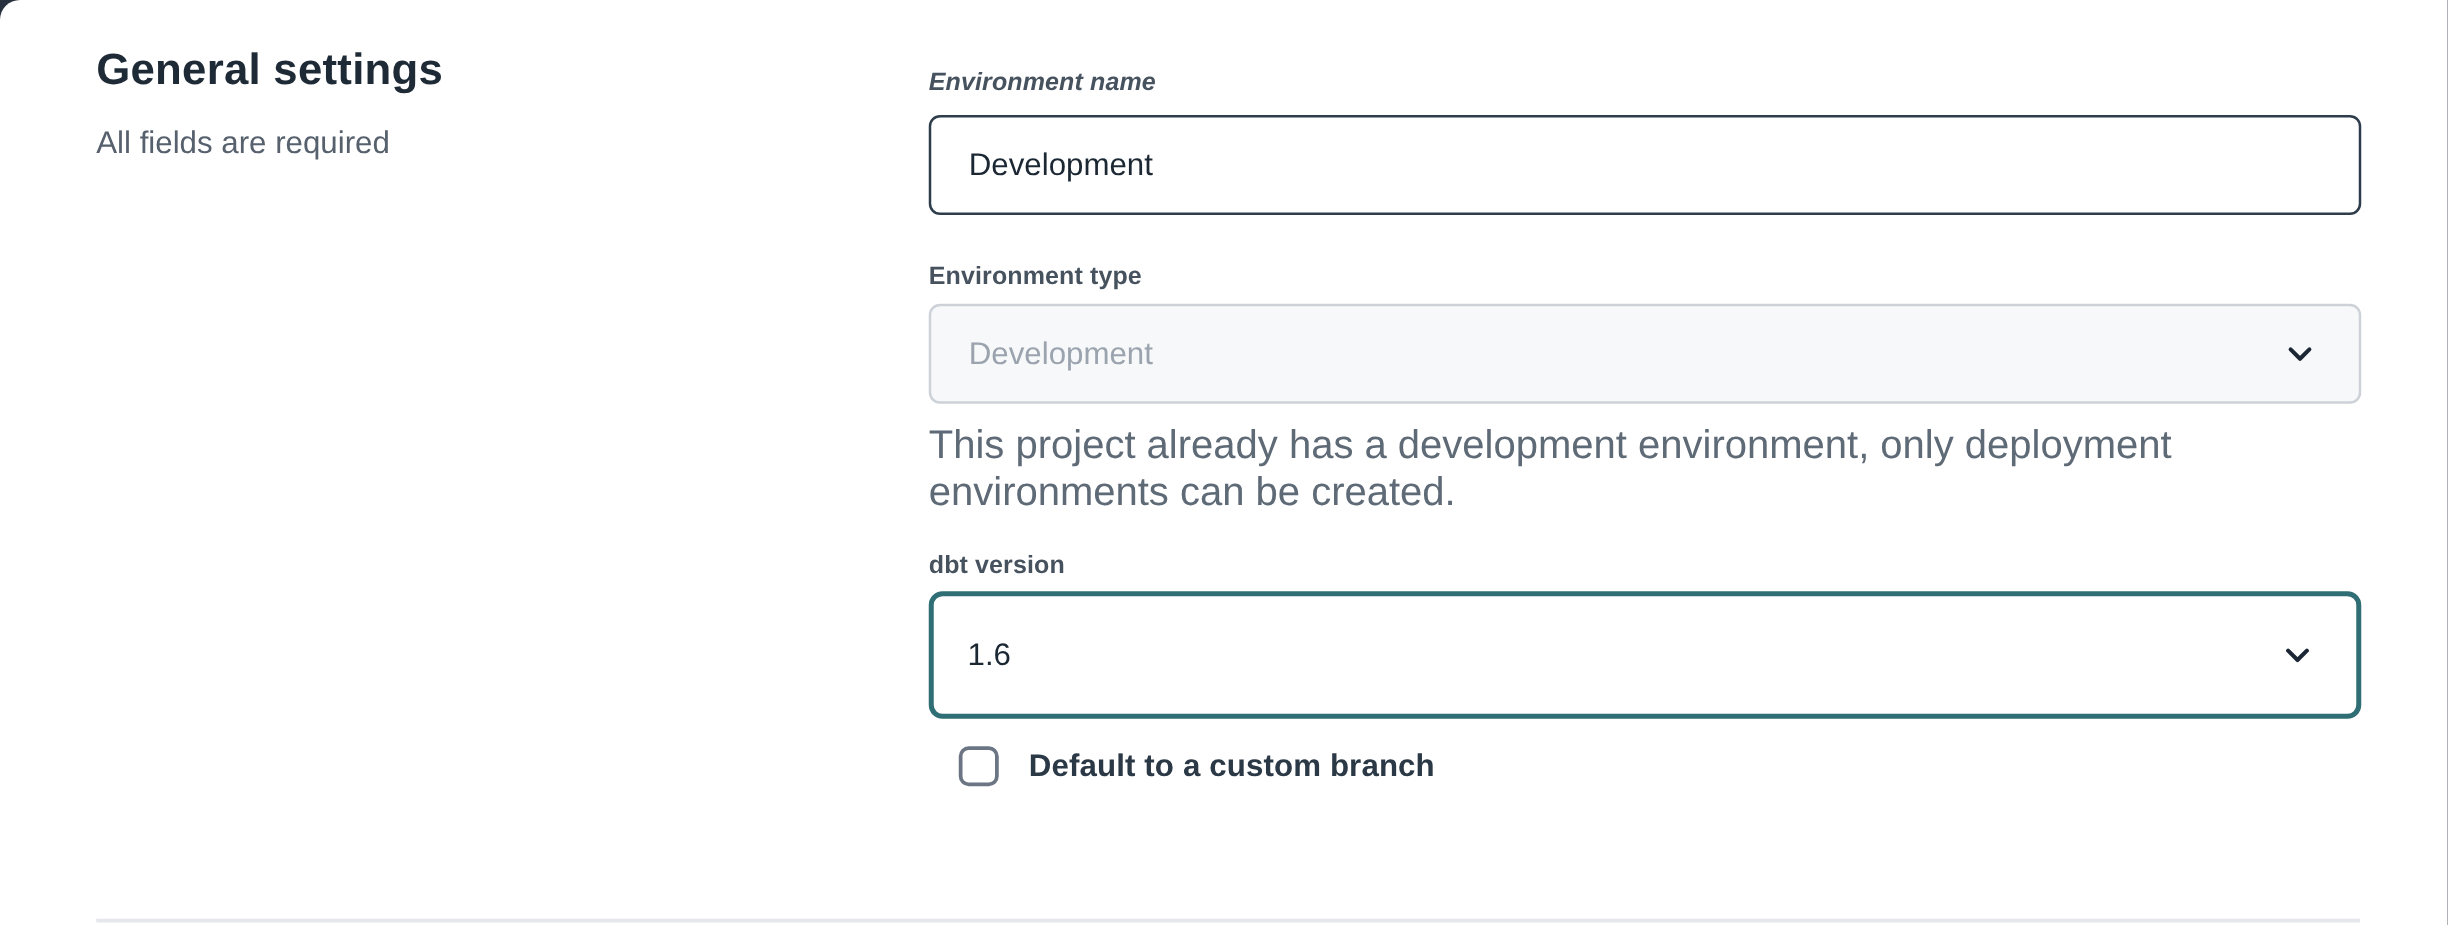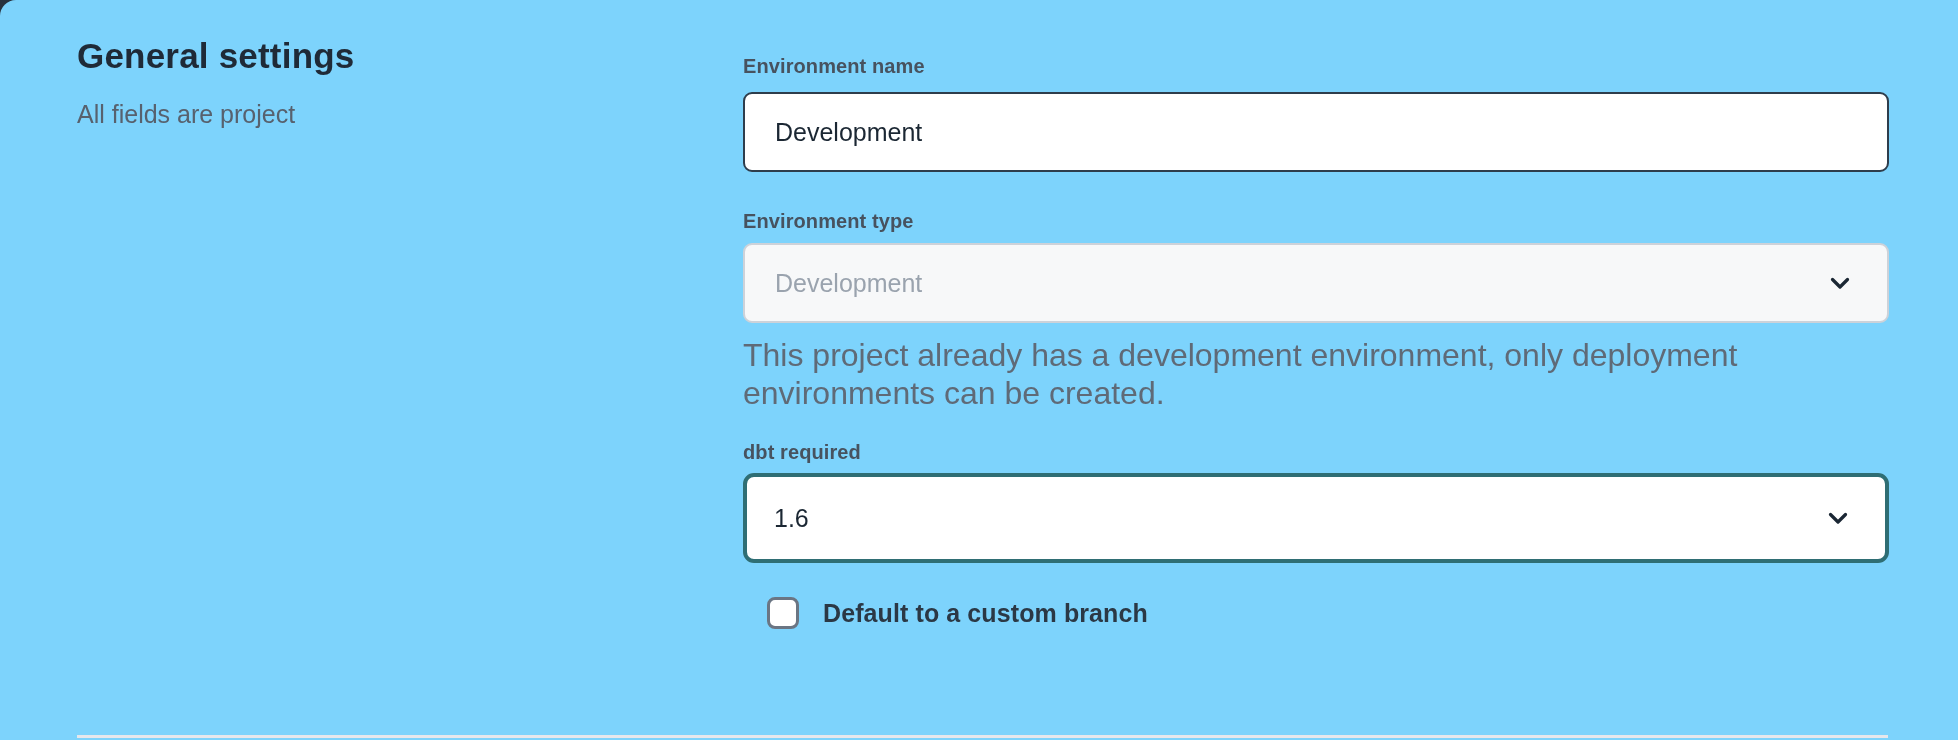--- a/index.html
+++ b/index.html
@@ -6,21 +6,21 @@
   html, body { width: 1958px; height: 740px; }
   body {
     font-family: "Liberation Sans", sans-serif;
     background: #28323e;
     position: relative;
     overflow: hidden;
   }
   .card {
     position: absolute;
     inset: 0;
-    background: #7dd3fc;
+    background: #ffffff;
     border-top-left-radius: 16px;
   }
 
   
   .section-intro { position: absolute; left: 77px; top: 36px; width: 560px; }
   .section-title {
     font-size: 35px;
     font-weight: 700;
     color: #1f2a37;
     letter-spacing: 0.2px;
@@ -36,21 +36,21 @@
   .form-col { position: absolute; left: 743px; top: 0; width: 1146px; }
 
   .field-label {
     position: absolute;
     left: 0;
     font-size: 20px;
     font-weight: 700;
     color: #47525f;
     letter-spacing: 0.1px;
   }
-  .lbl-env-name { top: 55px; }
+  .lbl-env-name { top: 55px; font-style: italic; }
   .lbl-env-type { top: 210px; text-align: right; }
   .lbl-dbt-version { top: 441px; }
 
   .text-input {
     position: absolute;
     left: 0;
     width: 1146px;
     height: 80px;
     top: 92px;
     border: 2px solid #2e3d4c;
@@ -77,21 +77,21 @@
   }
   .select-disabled {
     top: 243px;
     background: #f7f8f9;
     border: 2px solid #cdd2d9;
     color: #9aa3ae;
     cursor: default;
   }
   .select-focused {
     top: 473px;
-    height: 90px;
+    height: 102px;
     background: #ffffff;
     border: 4px solid #2f6e74;
     border-radius: 11px;
     color: #1b2733;
     padding-left: 27px;
   }
   .chevron {
     position: absolute;
     right: 32px;
     top: 50%;
@@ -148,21 +148,21 @@
     background: #e6e7ec;
   }
 </style>
 </head>
 <body>
 
 <div class="card">
 
   <div class="section-intro">
     <div class="section-title">General settings</div>
-    <div class="section-subtitle">All fields are project</div>
+    <div class="section-subtitle">All fields are required</div>
   </div>
 
   <div class="form-col">
 
     <label class="field-label lbl-env-name">Environment name</label>
 
     <input class="text-input" type="text" value="Development" style="">
 
     <label class="field-label lbl-env-type">Environment type</label>
 
@@ -170,21 +170,21 @@
       <span>Development</span>
       <span class="chevron">
         <svg width="30" height="30" viewBox="0 0 24 24" fill="none">
           <path d="M6 9.2 L12 15.2 L18 9.2" stroke="#1b2734" stroke-width="2.6" stroke-linecap="round" stroke-linejoin="round"></path>
         </svg>
       </span>
     </div>
 
     <div class="help-text">This project already has a development environment, only deployment environments can be created.</div>
 
-    <label class="field-label lbl-dbt-version">dbt required</label>
+    <label class="field-label lbl-dbt-version">dbt version</label>
 
     <div class="select-box select-focused">
       <span>1.6</span>
       <span class="chevron">
         <svg width="30" height="30" viewBox="0 0 24 24" fill="none">
           <path d="M6 9.2 L12 15.2 L18 9.2" stroke="#1b2734" stroke-width="2.6" stroke-linecap="round" stroke-linejoin="round"></path>
         </svg>
       </span>
     </div>
 

